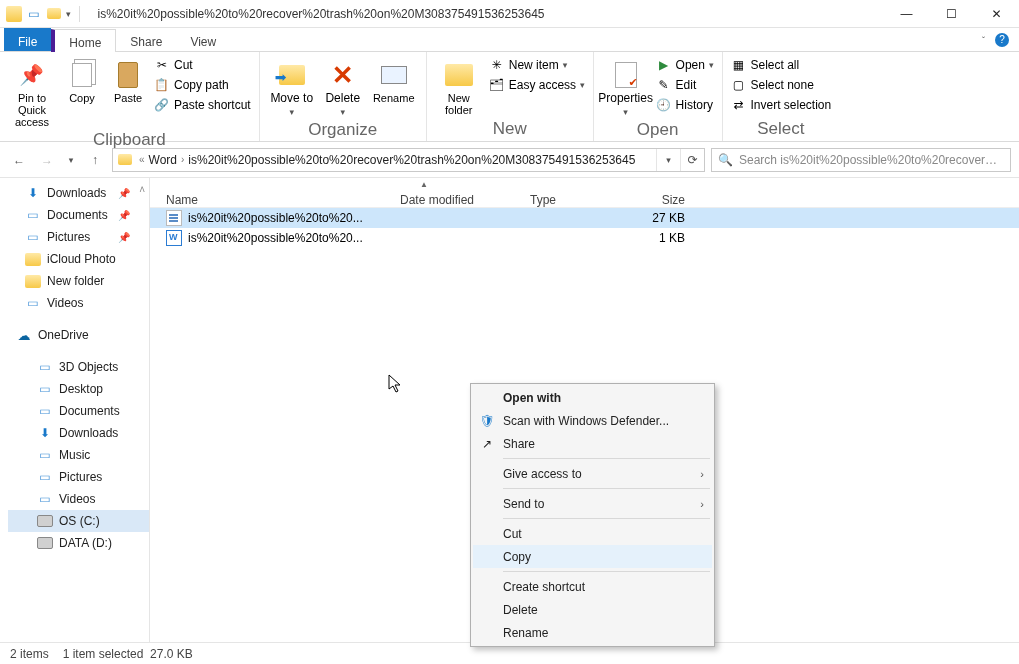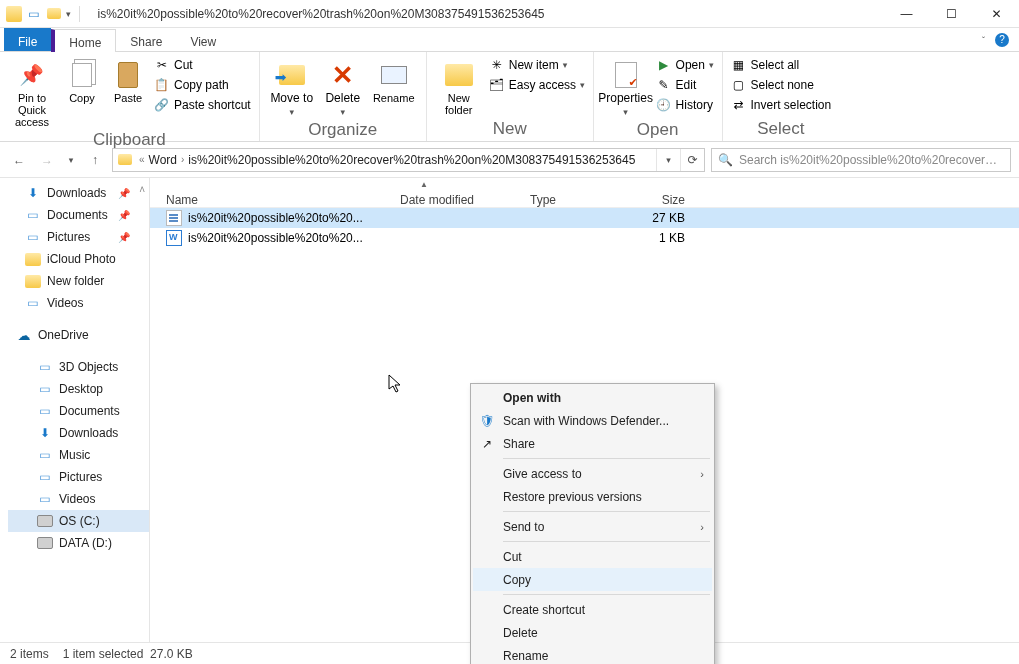--- a/index.html
+++ b/index.html
@@ -414,23 +414,20 @@
         </div>
       <div class="cm-item">
           <span class="cm-ico">↗</span>
           <span>Share</span>
         </div>
       <div class="cm-sep"></div>
       <div class="cm-item">
           <span>Give access to</span>
           <span class="cm-arrow">›</span>
         </div>
-      <div class="cm-item">
-          <span>Restore previous versions</span>
-        </div>
       <div class="cm-sep"></div>
       <div class="cm-item">
           <span>Send to</span>
           <span class="cm-arrow">›</span>
         </div>
       <div class="cm-sep"></div>
       <div class="cm-item">
           <span>Cut</span>
         </div>
       <div class="cm-item hover">

